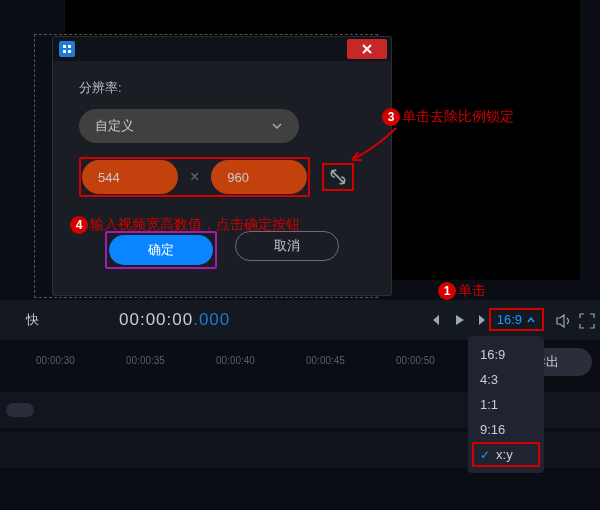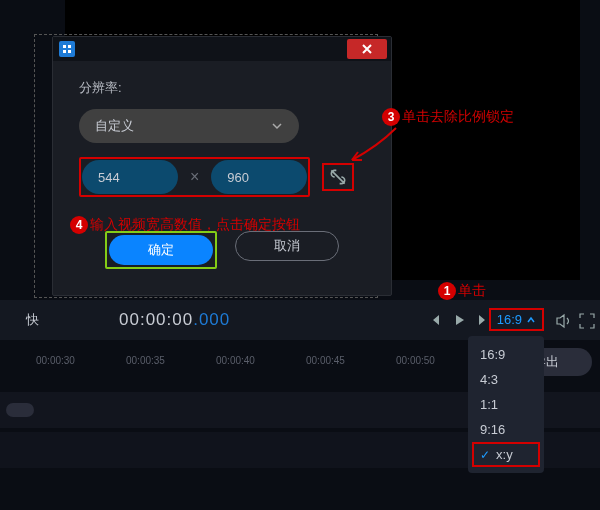--- a/index.html
+++ b/index.html
@@ -10,32 +10,32 @@
   .dialog { width: 100%; height: 100%; background: #1a1d24; border: 1px solid #2a2d34; border-radius: 2px; }
   .dialog-titlebar { height: 24px; background: #0f1218; display: flex; align-items: center; justify-content: space-between; padding: 0 4px; }
   .dialog-icon { width: 16px; height: 16px; background: #1e7bd6; border-radius: 2px; margin-left: 2px; display:flex; align-items:center; justify-content:center; }
   .dialog-icon svg { width:10px; height:10px; }
   .close-btn { width: 40px; height: 20px; background: #c62828; border-radius: 2px; display: flex; align-items: center; justify-content: center; color: #fff; cursor: pointer; }
   .close-btn svg { width: 12px; height: 12px; }
   .dialog-body { padding: 18px 26px 0 26px; color: #b8bcc4; }
   .field-label { font-size: 13px; margin-bottom: 12px; }
   .select { background: #404040; border-radius: 18px; height: 34px; display: flex; align-items: center; justify-content: space-between; padding: 0 16px; font-size: 13px; color: #c8ccd4; cursor: pointer; width: 220px; }
   .input-row { display: flex; align-items: center; gap: 12px; margin-top: 14px; }
-  .num-input { background: #0c4a6e; border-radius: 18px; height: 34px; width: 96px; display: flex; align-items: center; padding: 0 16px; font-size: 13px; color: #c8ccd4; }
+  .num-input { background: #c2410c; border-radius: 18px; height: 34px; width: 96px; display: flex; align-items: center; padding: 0 16px; font-size: 13px; color: #c8ccd4; }
   .input-border { border: 2px solid #d40000; border-radius: 2px; padding: 1px; }
   .times { color: #6a6e78; font-size: 16px; }
   .lock-icon-box { border: 2px solid #d40000; padding: 2px 4px; display:flex; align-items:center; justify-content:center; }
   .lock-icon-box svg { width: 20px; height: 20px; }
   .callout { position: absolute; color: #d40000; font-size: 14px; font-weight: 500; display: flex; align-items: center; gap: 2px; }
   .callout .num-badge { width: 18px; height: 18px; border-radius: 50%; background: #d40000; color: #fff; font-size: 12px; display: flex; align-items: center; justify-content: center; font-weight: bold; }
   .arrow-line { position: absolute; }
   .btn-row { display: flex; gap: 18px; justify-content: center; margin-top: 34px; }
   .btn-pill { width: 104px; height: 30px; border-radius: 15px; display: flex; align-items: center; justify-content: center; font-size: 13px; cursor: pointer; }
   .btn-ok { background: #0a84ff; color: #fff; }
-  .btn-ok-wrap { border: 2px solid #84cc16; padding: 2px; border-radius: 2px; }
+  .btn-ok-wrap { border: 2px solid #a21caf; padding: 2px; border-radius: 2px; }
   .btn-cancel { border: 1px solid #6a6e78; color: #c8ccd4; }
   .timeline-bar { position: absolute; left: 0; top: 300px; width: 600px; height: 40px; background: #141821; display: flex; align-items: center; }
   .quick-label { color: #c8ccd4; font-size: 13px; margin-left: 26px; }
   .timecode { color: #c8ccd4; font-size: 17px; margin-left: 80px; letter-spacing: 1px; }
   .timecode .ms { color: #1e7bd6; }
   .transport { position: absolute; right: 110px; display: flex; gap: 10px; align-items:center; }
   .transport svg { width: 14px; height: 14px; cursor: pointer; }
   .ratio-btn { position: absolute; right: 56px; top: 8px; color: #1e9bff; font-size: 13px; cursor: pointer; border: 2px solid #d40000; padding: 2px 6px; display:flex; align-items:center; gap:4px; }
   .speaker { position: absolute; right: 28px; top: 12px; cursor: pointer; }
   .speaker svg { width:18px; height:18px; }

